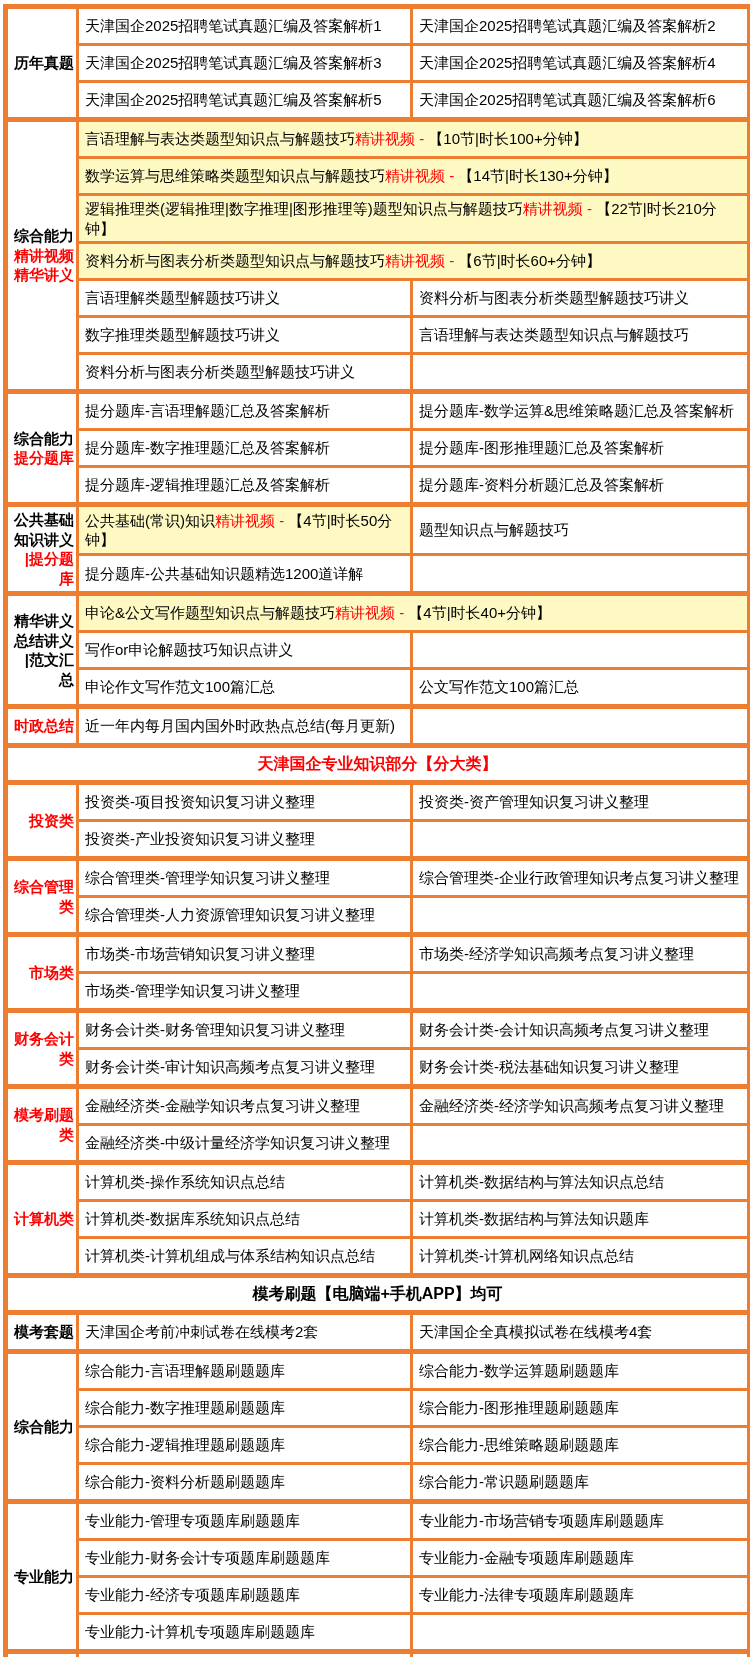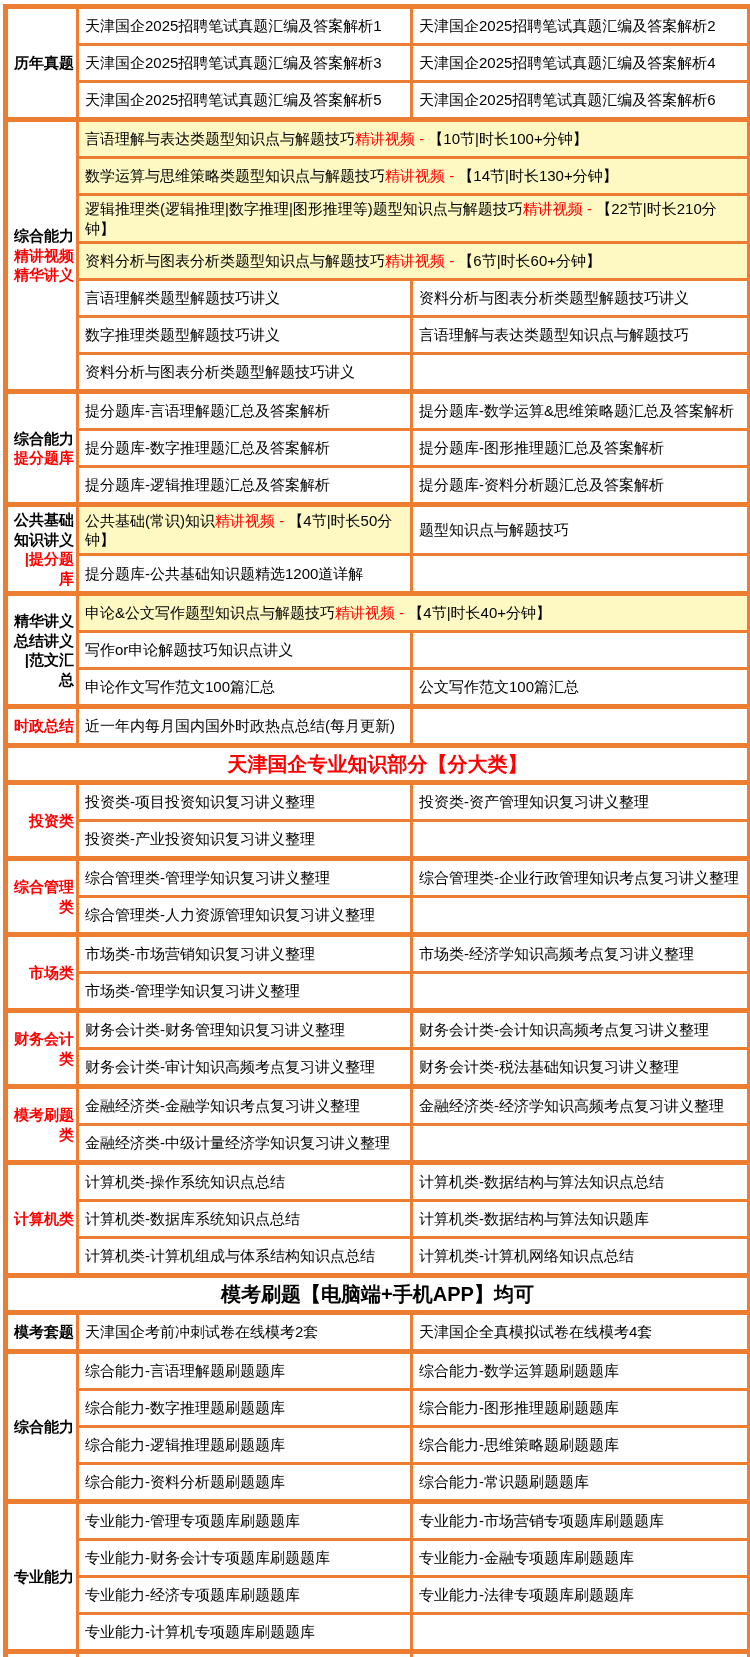--- a/index.html
+++ b/index.html
@@ -25,21 +25,21 @@
   tr.thick-top td { border-top-width:5px; }
   td.label-cell {
     font-weight:bold;
     text-align:right;
     padding:3px 2px;
     font-size:15px;
   }
   td.pink { background:#fef9c3; }
   td.bold { font-weight:bold; }
   td.center { text-align:center; }
-  td.header-cell { font-size:20px; height:26px;text-align:center; }
+  td.header-cell { font-size:16px; height:26px;text-align:center; }
   .red { color:#FF0000; }
   span.seg { white-space:pre-wrap; }
 </style>
 </head>
 <body>
 
 <div class="sheet">
   <table class="price-table">
     <colgroup>
       <col style="width:72px">

